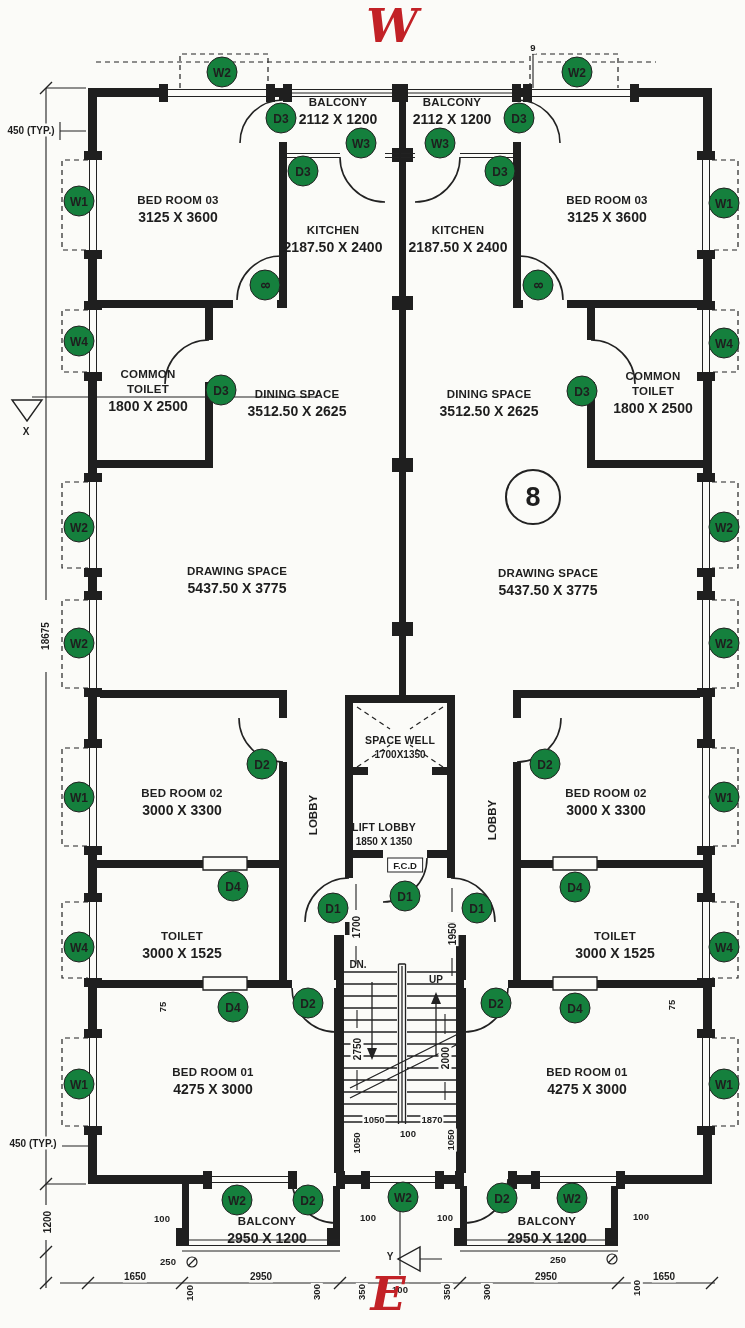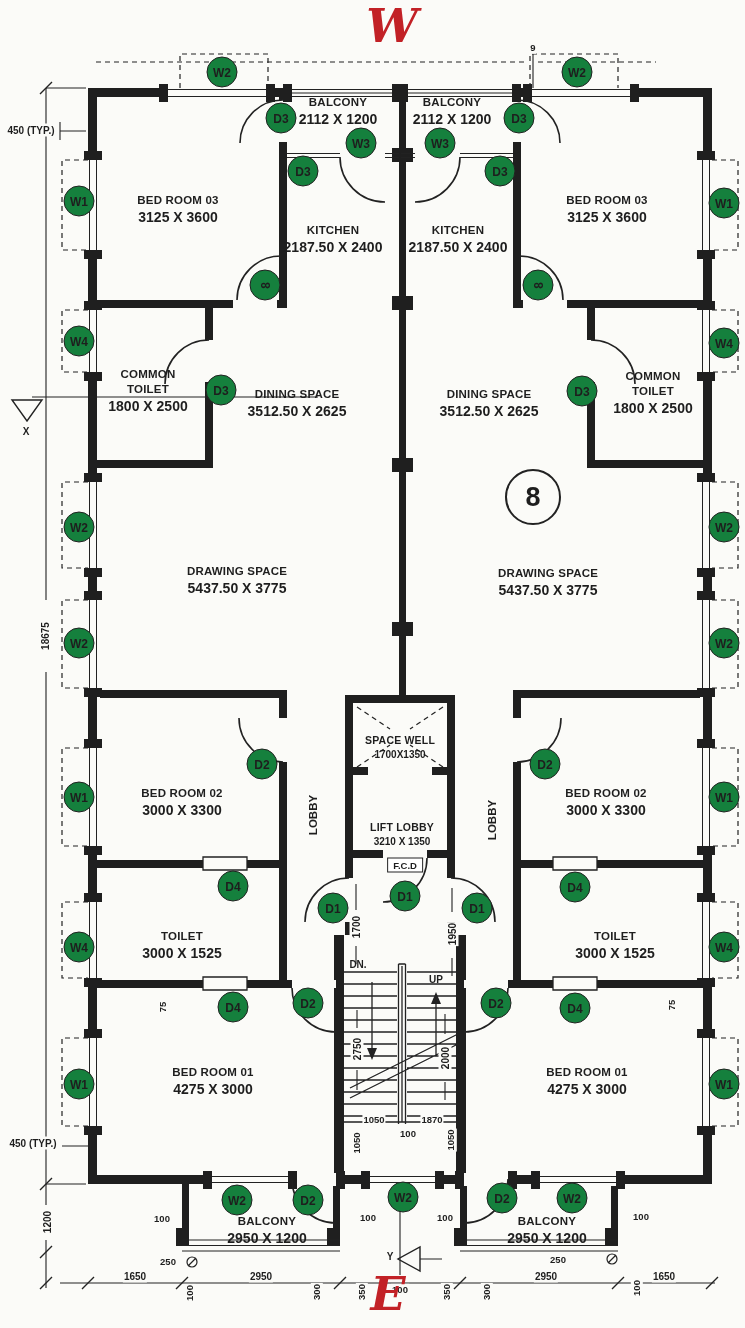--- a/index.html
+++ b/index.html
@@ -215,23 +215,23 @@
     </div>
   <div class="lbl" style="left:547px;top:1231px;">
     <div class="name">BALCONY</div>
     <div class="dims">2950 X 1200</div>
     </div>
 
   <div class="lbl" style="left:400px;top:747px;">
     <div class="name" style="font-size:10.5px;">SPACE WELL</div>
     <div class="dims" style="font-size:10px;">1700X1350</div>
     </div>
-  <div class="lbl" style="left:402px;top:834px;">
+  <div class="lbl" style="left:384px;top:834px;">
     <div class="name" style="font-size:10.5px;">LIFT LOBBY</div>
-    <div class="dims" style="font-size:10px;">3210 X 1350</div>
+    <div class="dims" style="font-size:10px;">1850 X 1350</div>
     </div>
   <div class="fcd" style="left:405px;top:865px;text-align:center;">F.C.D</div>
   <div class="lbl vlobby rot90" style="left:313px;top:815px;">LOBBY</div>
   <div class="lbl vlobby rot90" style="left:492px;top:820px;">LOBBY</div>
   <div class="lbl" style="left:358px;top:964px;font-size:10px;">DN.</div>
   <div class="lbl" style="left:436px;top:979px;font-size:10px;">UP</div>
   <div class="circ8" style="left:533px;top:497px;">8</div>
 
   <div class="tag" style="left:222px;top:72px;">W2</div>
   <div class="tag" style="left:577px;top:72px;">W2</div>

